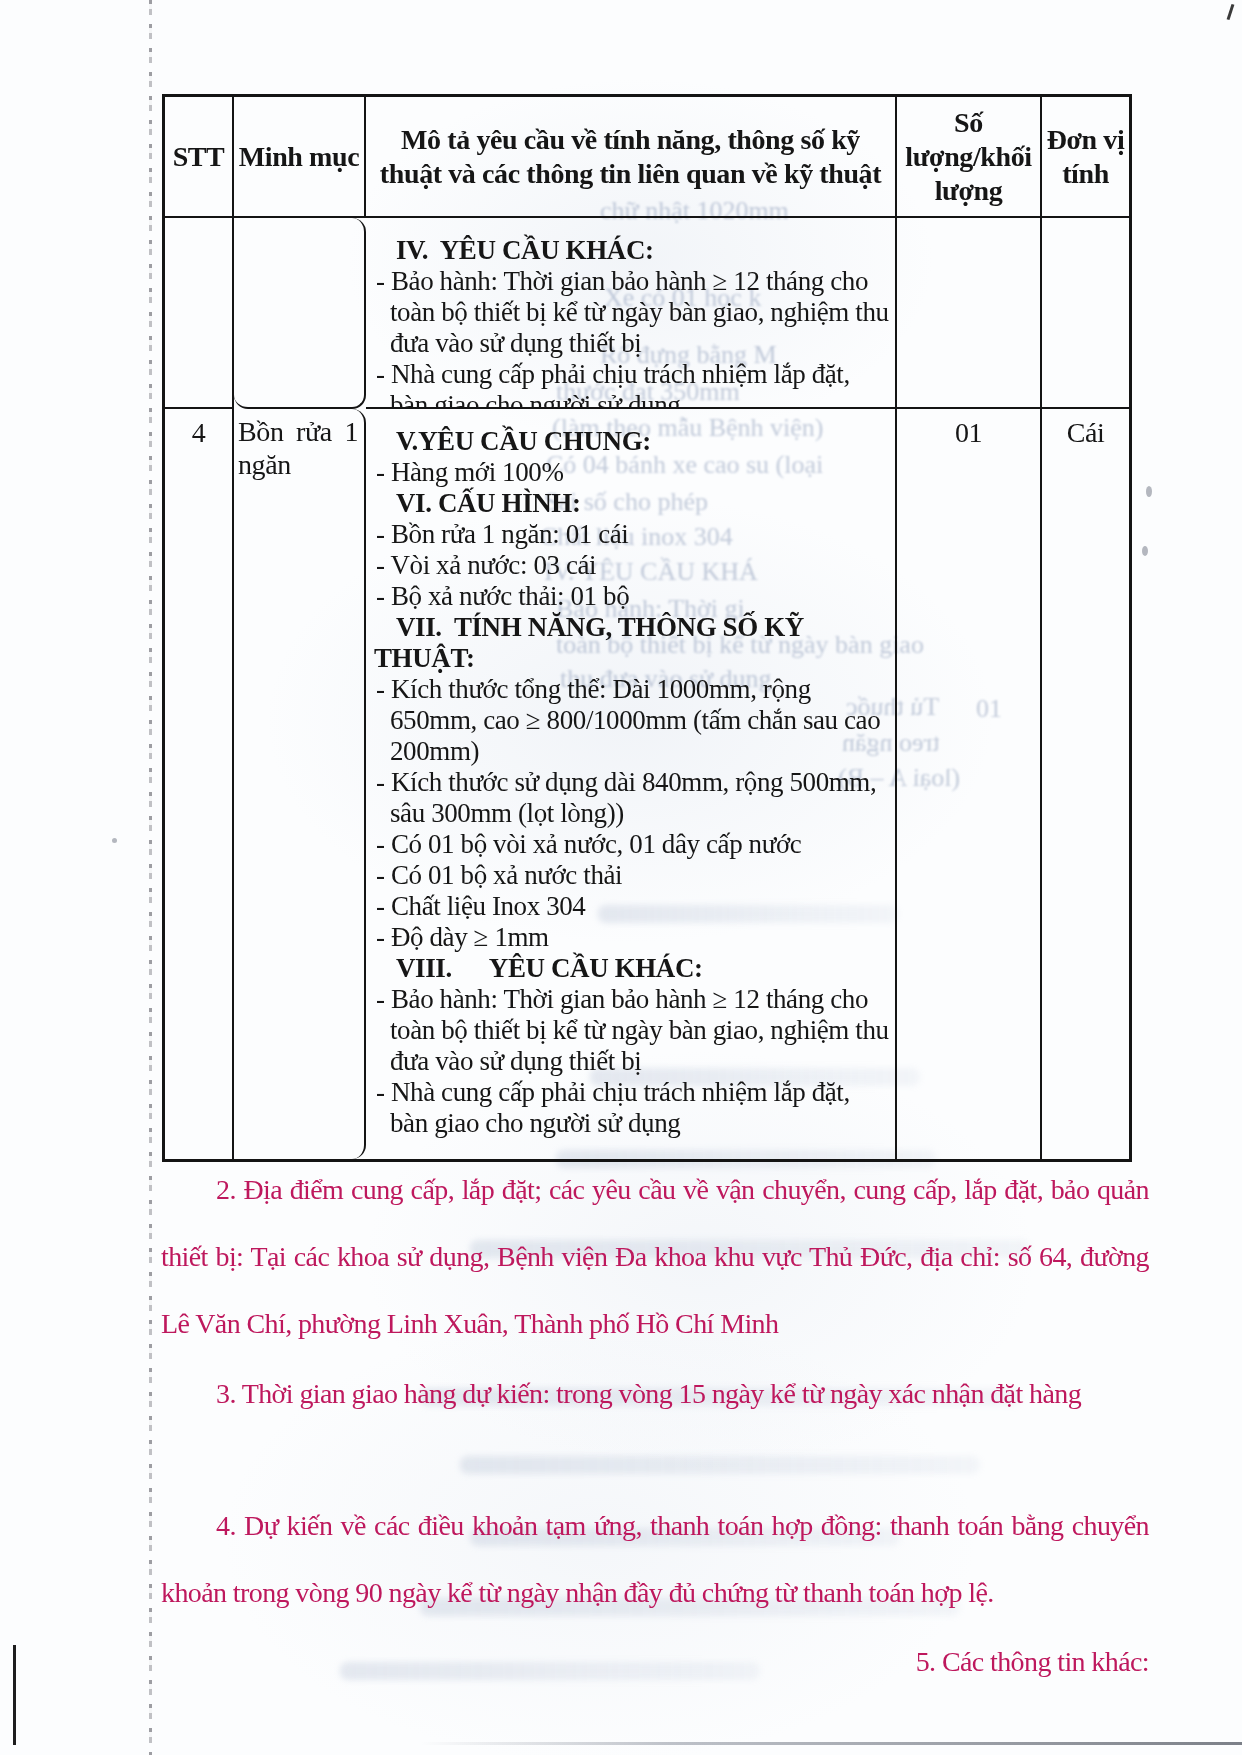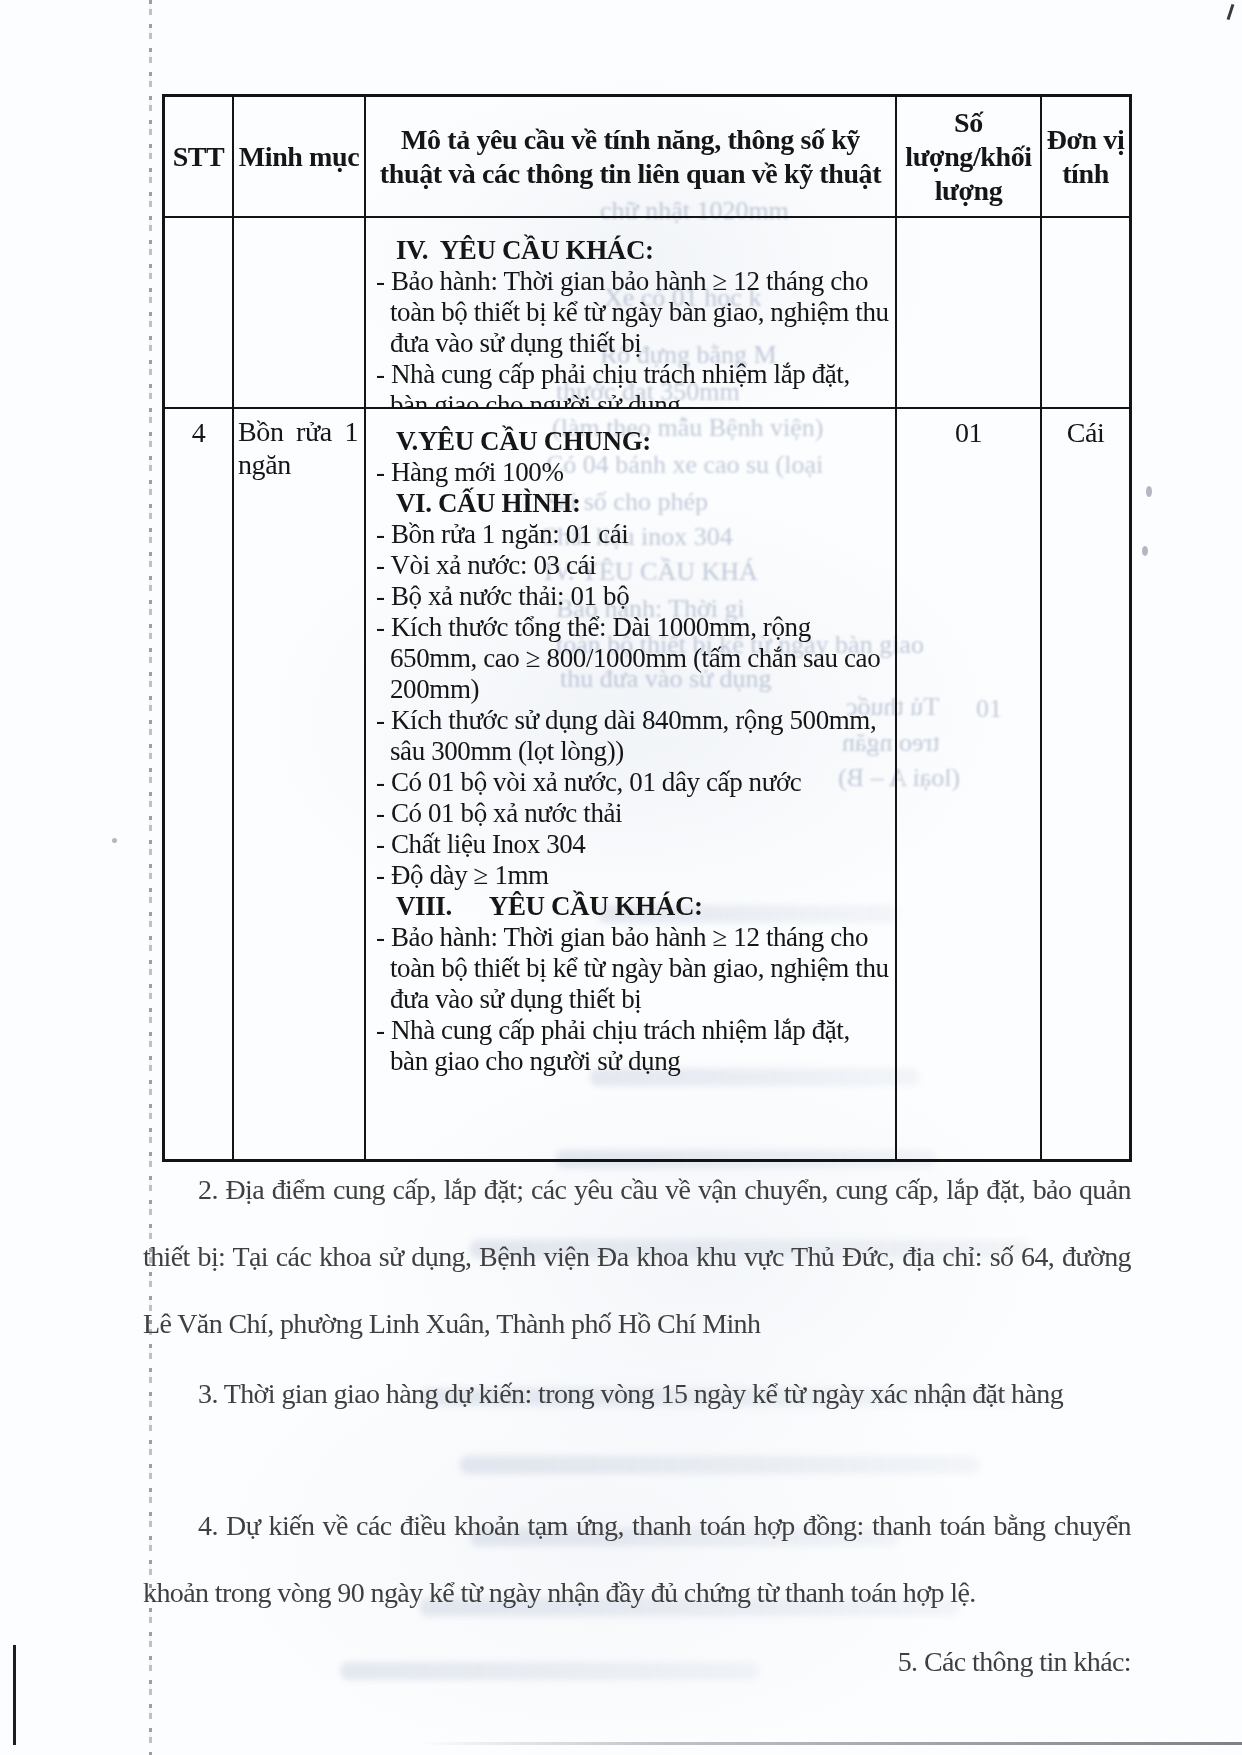--- a/index.html
+++ b/index.html
@@ -48,29 +48,29 @@
     grid-template-rows:121px 191px 750px;
     border:3px solid #141414;
     font-size:27px;line-height:31px;letter-spacing:-0.4px;
   }
   .tbl>div{border-right:2.5px solid #141414;border-bottom:2.5px solid #141414;box-sizing:border-box;overflow:hidden;}
   .tbl>div:nth-child(5n){border-right:none;}
   .tbl>div:nth-child(n+11){border-bottom:none;}
   .hcell{display:flex;align-items:center;justify-content:center;text-align:center;
     font-weight:bold;font-size:28px;line-height:34px;padding:2px 4px;}
   .cell-center-top{text-align:center;padding-top:8px;font-size:28px;}
-  .cat-cell{padding:6px 6px 0 4px;text-align:justify;font-size:28px;line-height:33px;}
+  .cat-cell{padding:6px 6px 0 4px;text-align:justify;font-size:28px;line-height:33px;border-radius:14px;}
   .desc-cell{padding:17px 4px 2px 8px;}
   .dline{white-space:pre-wrap;}
   .dhead{font-weight:bold;text-indent:22px;padding-left:0;}
   .ditem{padding-left:16px;text-indent:-14px;}
 
   
-  .para{position:absolute;left:143px;width:988px;font-size:28px;line-height:67px;
-    letter-spacing:-0.6px;text-align:justify;text-indent:55px;color:#404040;}
+  .para{position:absolute;left:161px;width:988px;font-size:28px;line-height:67px;
+    letter-spacing:-0.6px;text-align:justify;text-indent:55px;color:#be185d;}
   .p2{top:1156px;}
   .p3{top:1360px;}
   .p4{top:1492px;}
   .p5{top:1628px;text-align:right;}
 </style>
 </head>
 <body>
 
 <div class="paper-wash"></div>
 <div id="ghosts">
@@ -128,20 +128,21 @@
 
   <div class="cell-center-top">4</div>
   <div class="cat-cell">Bồn rửa 1 ngăn</div>
   <div class="desc-cell">
       <div class="dline dhead">V.YÊU CẦU CHUNG:</div>
       <div class="dline ditem">- Hàng mới 100%</div>
       <div class="dline dhead">VI. CẤU HÌNH:</div>
       <div class="dline ditem">- Bồn rửa 1 ngăn: 01 cái</div>
       <div class="dline ditem">- Vòi xả nước: 03 cái</div>
       <div class="dline ditem">- Bộ xả nước thải: 01 bộ</div>
+      <div class="dline dhead">VII.  TÍNH NĂNG, THÔNG SỐ KỸ THUẬT:</div>
       <div class="dline ditem">- Kích thước tổng thể: Dài 1000mm, rộng 650mm, cao ≥ 800/1000mm (tấm chắn sau cao 200mm)</div>
       <div class="dline ditem">- Kích thước sử dụng dài 840mm, rộng 500mm, sâu 300mm (lọt lòng))</div>
       <div class="dline ditem">- Có 01 bộ vòi xả nước, 01 dây cấp nước</div>
       <div class="dline ditem">- Có 01 bộ xả nước thải</div>
       <div class="dline ditem">- Chất liệu Inox 304</div>
       <div class="dline ditem">- Độ dày ≥ 1mm</div>
       <div class="dline dhead">VIII.      YÊU CẦU KHÁC:</div>
       <div class="dline ditem">- Bảo hành: Thời gian bảo hành ≥ 12 tháng cho toàn bộ thiết bị kể từ ngày bàn giao, nghiệm thu đưa vào sử dụng thiết bị</div>
       <div class="dline ditem">- Nhà cung cấp phải chịu trách nhiệm lắp đặt, bàn giao cho người sử dụng</div>
     </div>

